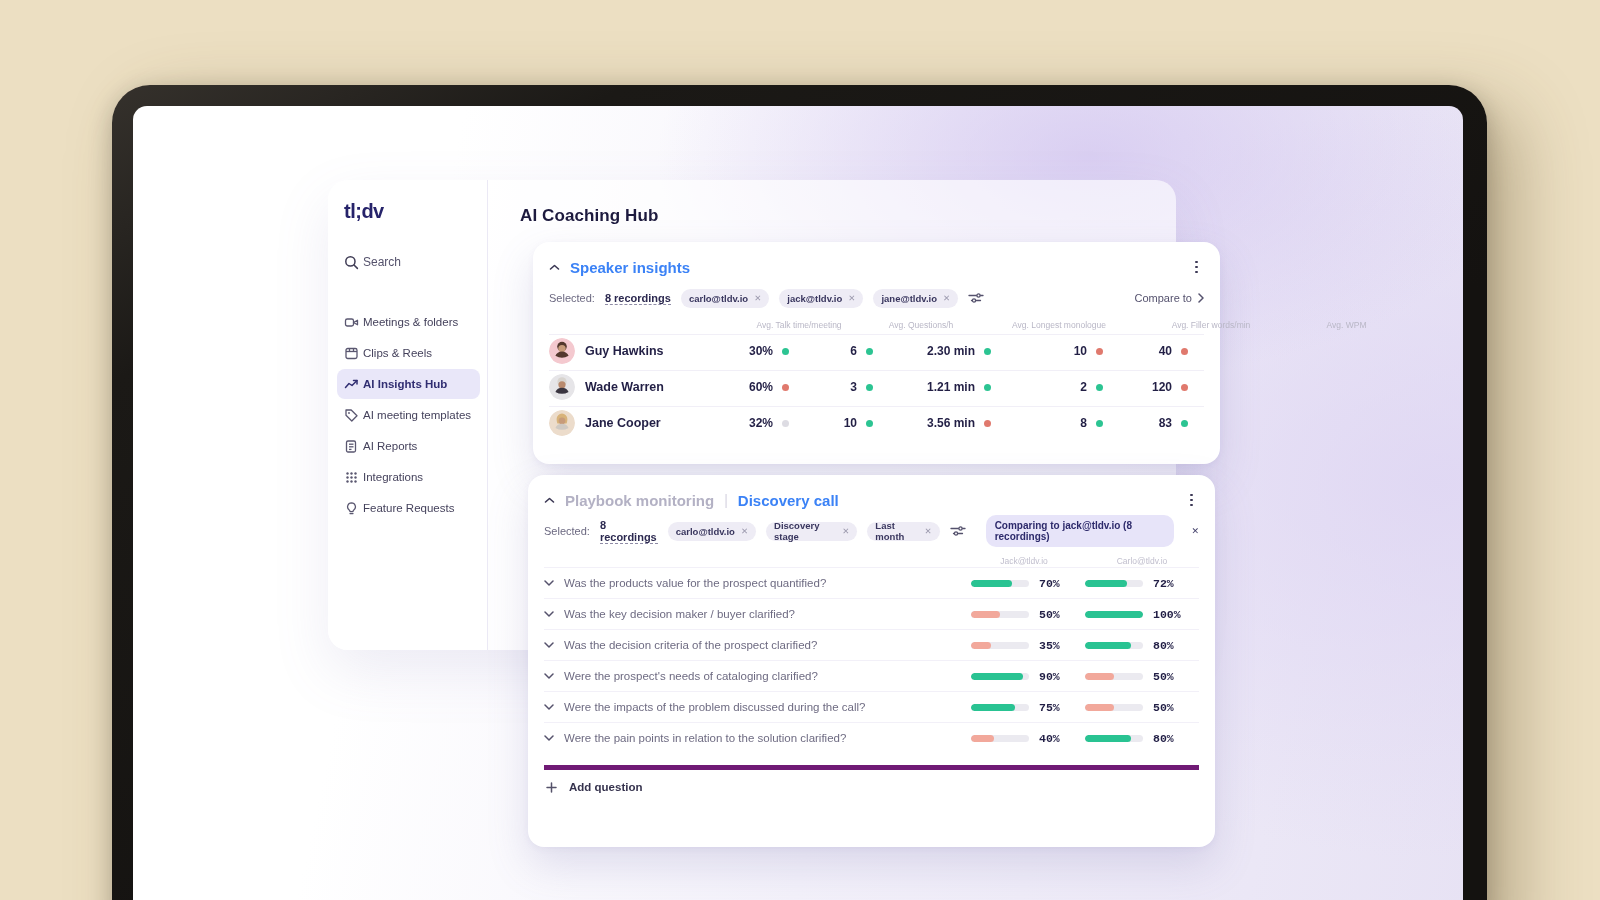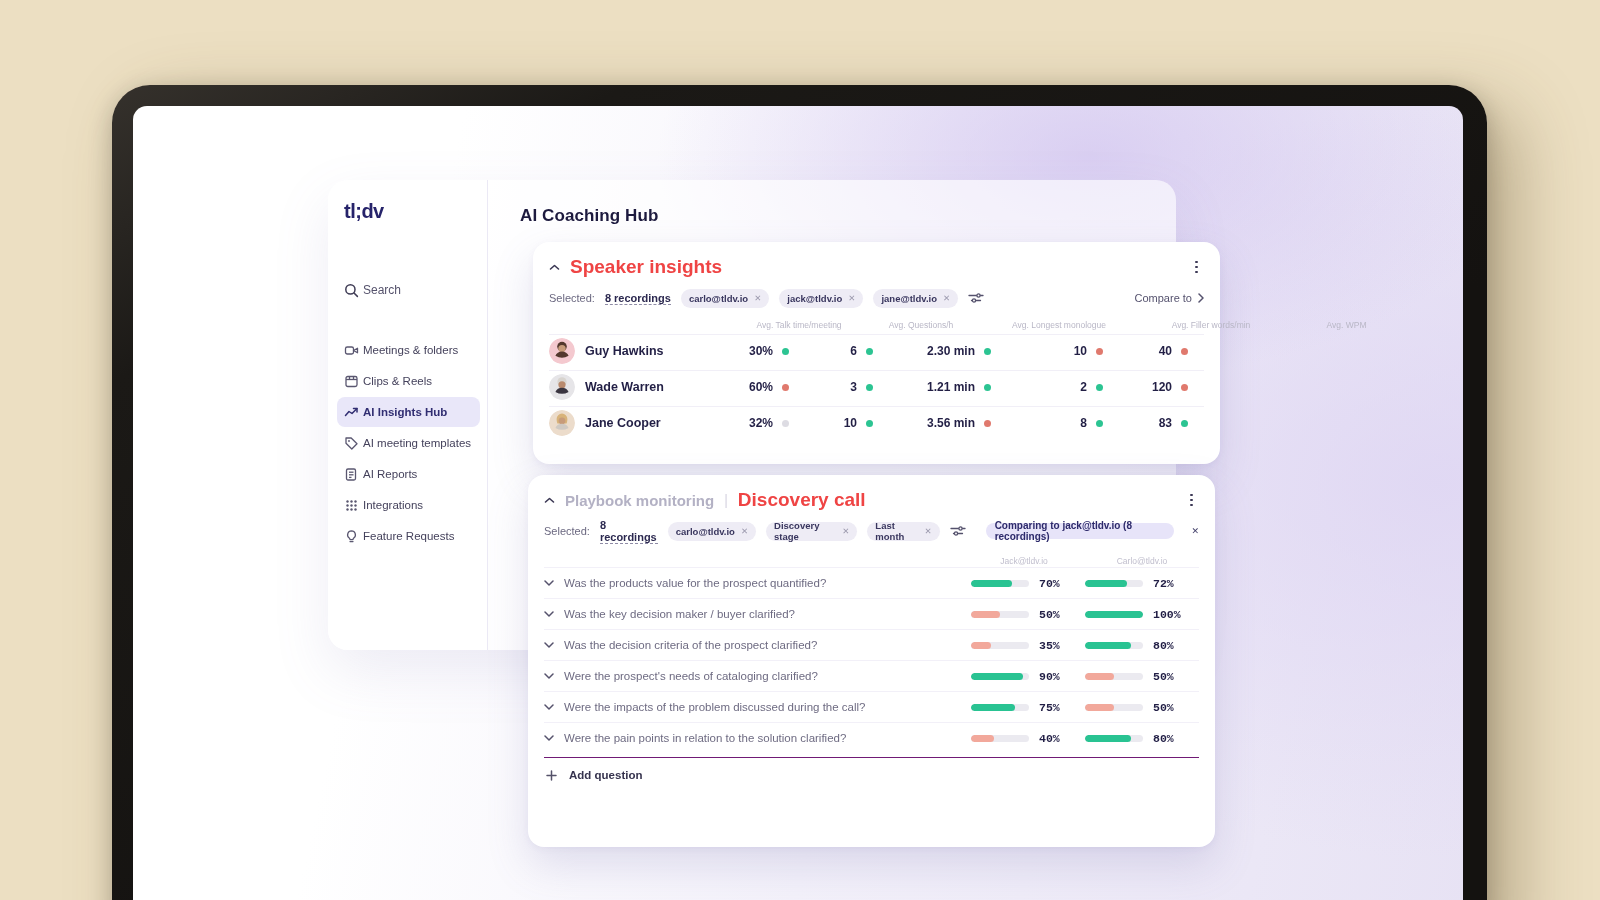--- a/index.html
+++ b/index.html
@@ -32,40 +32,40 @@
     background:rgba(255,255,255,.62); border-radius:20px;
     box-shadow:0 22px 55px rgba(125,115,180,.13);
   }
   .sidebar {
     position:absolute; left:0; top:0; bottom:0; width:160px;
     background:rgba(255,255,255,.92);
     border-right:1px solid rgba(234,232,244,.95);
     border-radius:20px 0 0 20px;
     padding:20px 14px 0 16px;
   }
-  .logo { font-size:20px; font-weight:800; letter-spacing:-.5px; color:#26236a; margin-bottom:52px; }
+  .logo { font-size:20px; font-weight:800; letter-spacing:-.5px; color:#26236a; margin-bottom:24px; }
   .side-row { display:flex; align-items:center; gap:4px; height:30px; cursor:pointer; }
   .search-row { margin-bottom:30px; }
   .side-label { font-size:11.5px; color:#45425c; white-space:nowrap; }
   .search-row .side-label { color:#55526c; font-size:12px; }
   .nav-item { border-radius:8px; padding:0 7px; margin:1px -7px; }
   .nav-item.active { background:#e9e7f9; }
   .nav-item.active .side-label { color:#312e72; font-weight:700; }
   .icon-s { flex:0 0 auto; display:block; }
 
   .page-title { position:absolute; left:387px; top:100px; font-size:17px; font-weight:700; color:#1d1a3e; letter-spacing:.1px; }
 
   
   .panel {
     position:absolute; background:#fff; border-radius:16px;
     box-shadow:0 18px 42px rgba(108,98,168,.18), 0 2px 6px rgba(108,98,168,.07);
     padding:13px 16px 10px 16px;
   }
   .panel-head { display:flex; align-items:center; gap:10px; height:24px; }
-  .panel-title { font-size:19px; font-weight:700; color:#ef4444; }
+  .panel-title { font-size:15px; font-weight:700; color:#3b82f6; }
   .panel-title-muted { font-size:15px; font-weight:700; color:#b3b1c4; }
   .title-sep { font-size:14px; color:#d7d5e2; font-weight:400; }
   .spacer { flex:1; }
   .kebab { display:flex; flex-direction:column; gap:2.5px; padding:4px 6px; cursor:pointer; }
   .kebab i { width:2.6px; height:2.6px; border-radius:50%; background:#3c3956; display:block; }
 
   .filter-row { display:flex; align-items:center; gap:10px; height:20px; margin-top:9px; }
   .sel-label { font-size:11px; color:#6b6880; }
   .sel-count { font-size:11px; color:#2c2950; font-weight:600; border-bottom:1px dashed #8f8ca6; cursor:pointer; }
   .chip {
@@ -87,37 +87,37 @@
   .sp-name { font-size:12.5px; font-weight:600; color:#221f45; }
   .metric { display:flex; align-items:center; justify-content:flex-end; gap:9px; padding-right:16px; }
   .metric b { font-size:12px; font-weight:700; color:#221f45; }
   .dot { width:7px; height:7px; border-radius:50%; }
   .dot[data-status="good"] { background:#2cc492; }
   .dot[data-status="bad"]  { background:#e0796d; }
   .dot[data-status="neutral"] { background:#dddce3; }
 
   
   .comparing-pill {
-    display:inline-flex; align-items:center; height:16px; padding:0 9px;
+    display:inline-flex; align-items:center; height:32px; padding:0 9px;
     background:#e7e4f9; border-radius:10px; font-size:10px; font-weight:700; color:#2d2a6b; cursor:pointer;
   }
   .pill-x { font-size:9px; color:#44416b; margin-left:7px; cursor:pointer; }
   .pb-grid { display:grid; grid-template-columns:1fr 58px 40px 58px 48px; column-gap:8px; align-items:center; }
   .pb-cols { margin-top:14px; height:12px; }
   .pb-cols span { font-size:8.5px; color:#c1bfce; text-align:center; white-space:nowrap; }
   .pb-row { height:31px; border-top:1px solid #f2f0f8; }
   .pb-row:first-of-type { border-top:none; }
   .q-cell { display:flex; align-items:center; gap:10px; }
   .q-text { font-size:11.5px; color:#6e6b82; white-space:nowrap; overflow:hidden;text-align:right; }
   .bar { position:relative; height:7px; border-radius:4px; background:#ebeaf0; overflow:hidden; }
   .bar-fill { position:absolute; left:0; top:0; bottom:0; border-radius:4px; }
   .bar-fill[data-tone="green"] { background:#29c392; }
   .bar-fill[data-tone="salmon"] { background:#f2a89b; }
   .pct { font-size:11.5px; font-weight:700; color:#211e45; padding-left:2px;font-family:Liberation Mono, monospace; }
-  .add-row { display:flex; align-items:flex-end; gap:12px; border-top:1px solid #701a75; margin-top:4px; padding:11px 2px 4px 2px; cursor:pointer; }
+  .add-row { display:flex; align-items:flex-end; gap:12px; border-top:5px solid #701a75; margin-top:12px; padding:11px 2px 4px 2px; cursor:pointer; }
   .add-label { font-size:11.5px; font-weight:600; color:#36334e; }
 
   .chev { flex:0 0 auto; cursor:pointer; }
 </style>
 </head>
 <body>
 
 <div class="laptop">
   <div class="screen">
 

